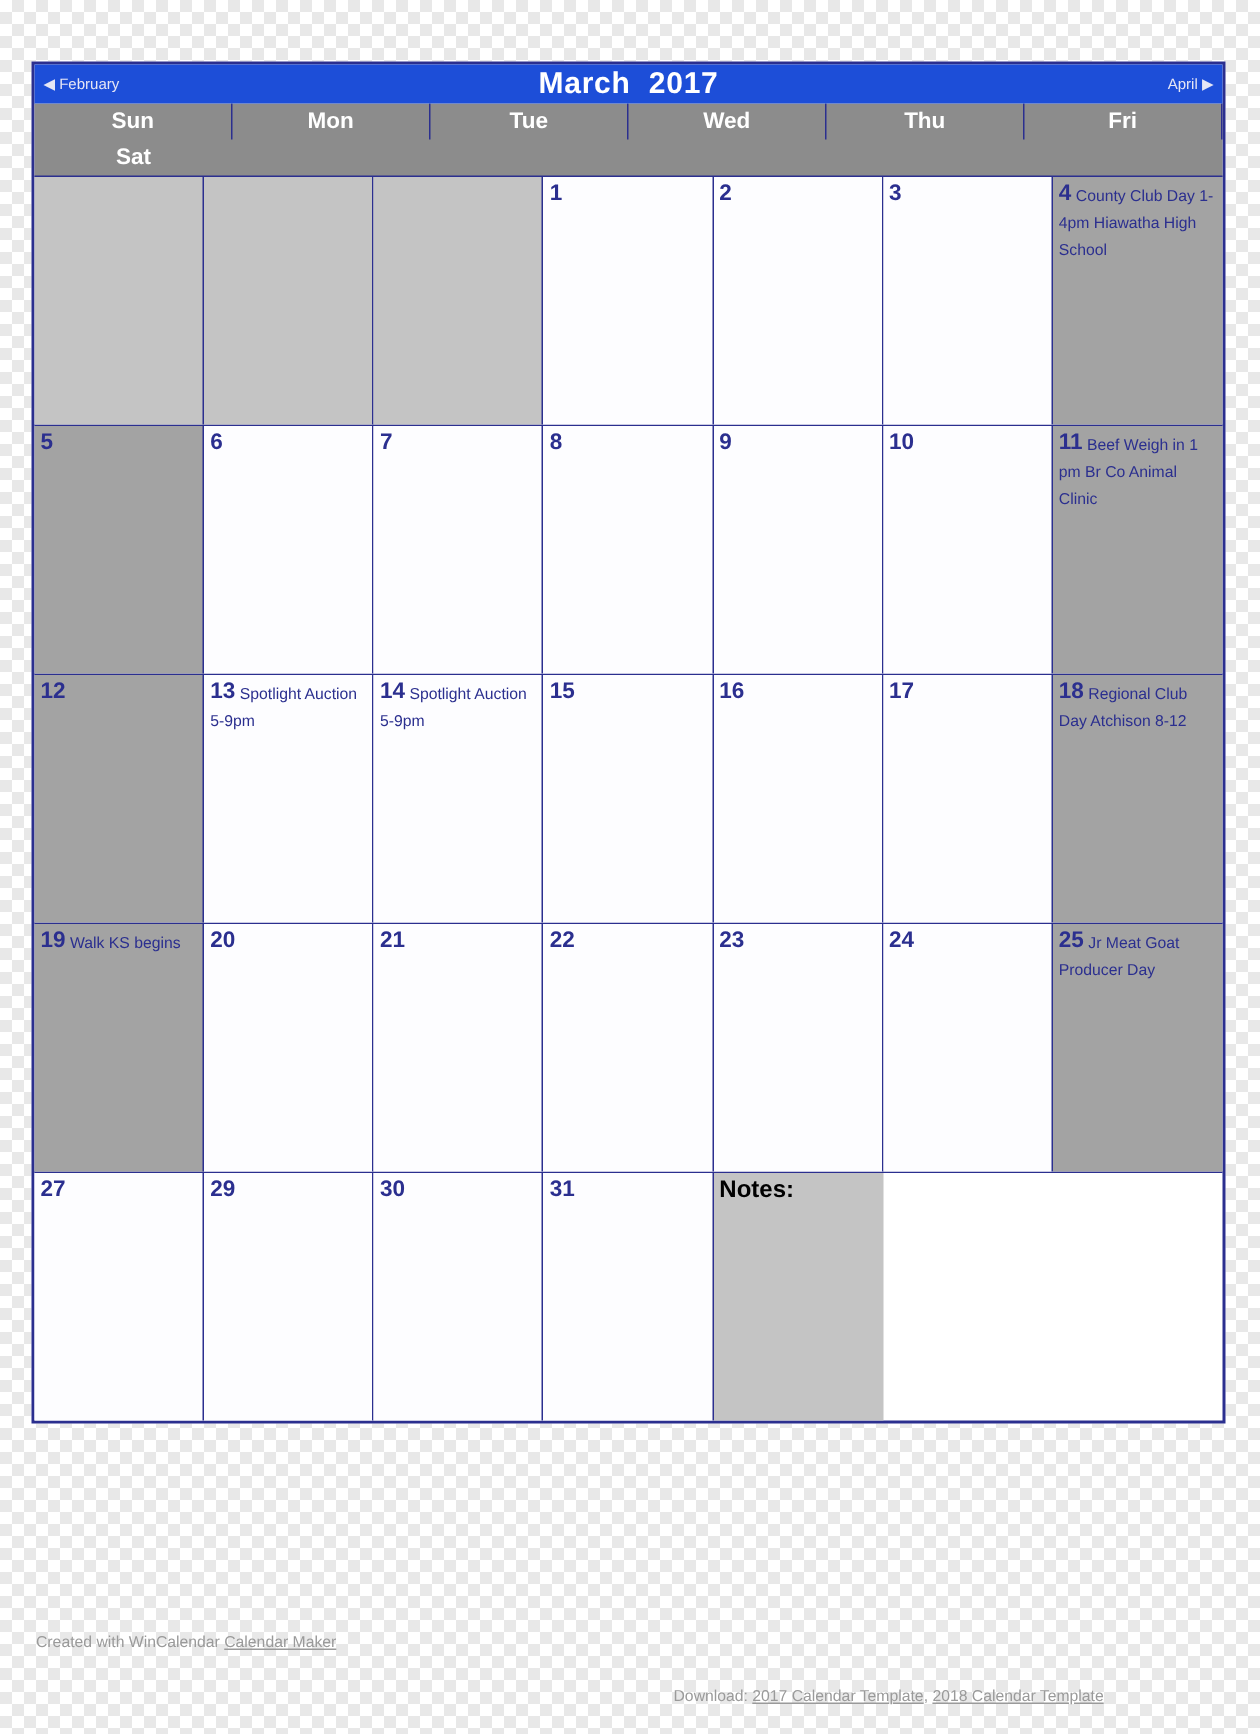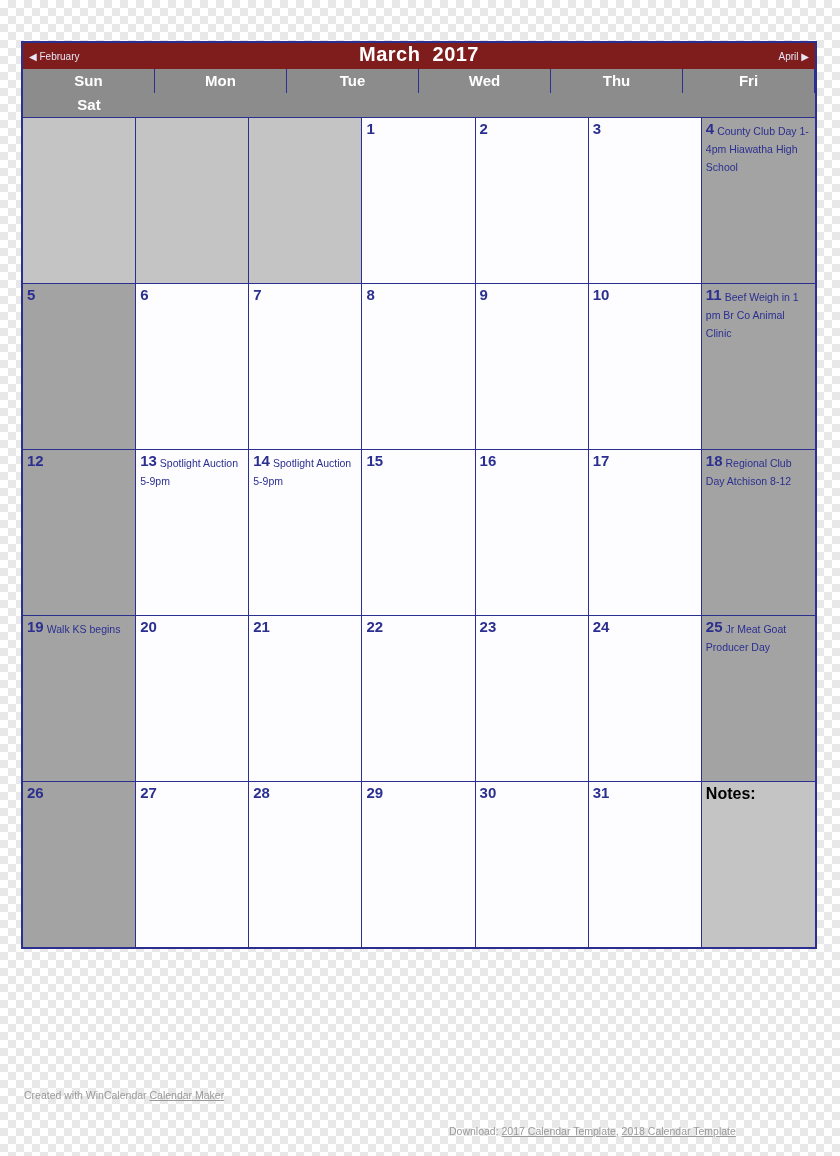--- a/index.html
+++ b/index.html
@@ -35,23 +35,24 @@
     width: 796px;
     border: 2px solid #2b2f8f;
     box-sizing: border-box;
     background: #ffffff;
   }
 
   
   .titlebar {
     position: relative;
     height: 26px;
-    background: #7f1d1d;
+    background: #1d4ed8;
     color: #ffffff;
     display: flex;
+    align-items: center;
     justify-content: center;
   }
   .titlebar .month-title {
     font-size: 20px;
     font-weight: bold;
     letter-spacing: 0.5px;
     color: #ffffff;
     white-space: pre;
   }
   .nav-prev, .nav-next {
@@ -275,28 +276,22 @@
       </div>
       <div class="day weekday-cell">
         <span class="daynum">24</span><span class="event"></span>
       </div>
       <div class="day weekend">
         <span class="daynum">25</span><span class="event">Jr Meat Goat Producer Day</span>
       </div>
     </div>
 
     <div class="week">
-      <div class="day weekend">
-        <span class="daynum">26</span><span class="event"></span>
-      </div>
       <div class="day weekday-cell">
         <span class="daynum">27</span><span class="event"></span>
-      </div>
-      <div class="day weekday-cell">
-        <span class="daynum">28</span><span class="event"></span>
       </div>
       <div class="day weekday-cell">
         <span class="daynum">29</span><span class="event"></span>
       </div>
       <div class="day weekday-cell">
         <span class="daynum">30</span><span class="event"></span>
       </div>
       <div class="day weekday-cell">
         <span class="daynum">31</span><span class="event"></span>
       </div>

